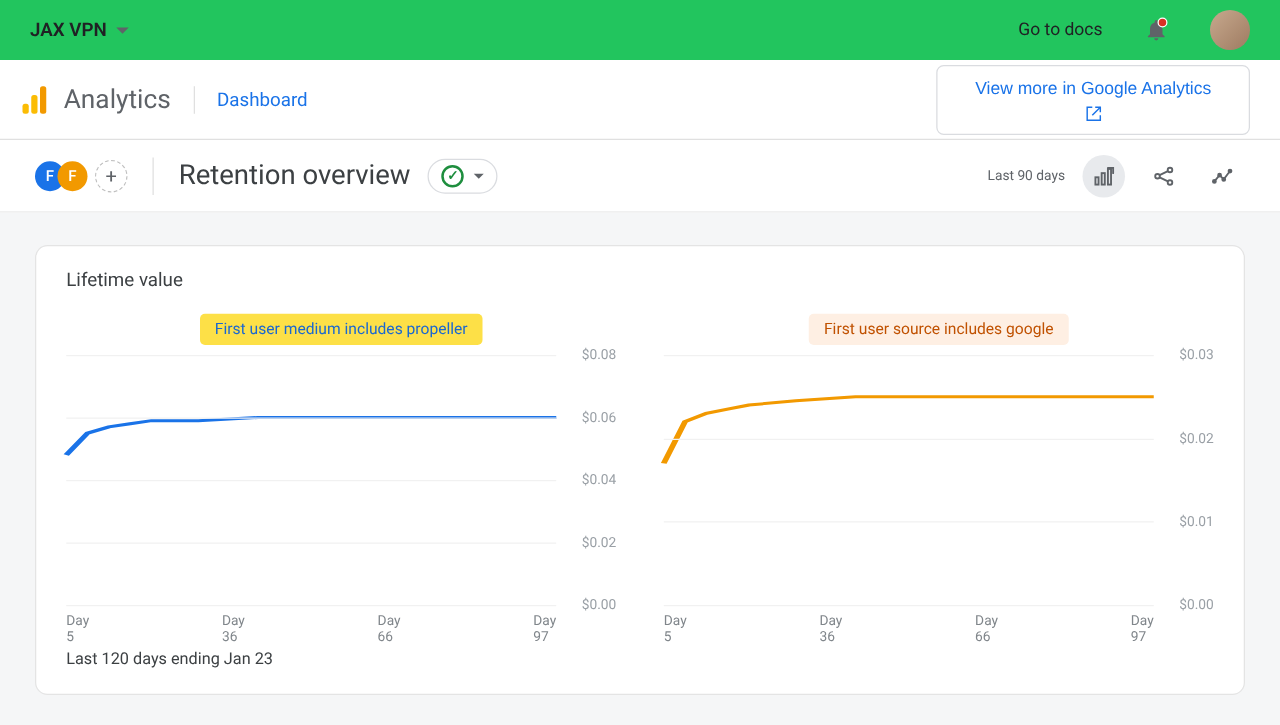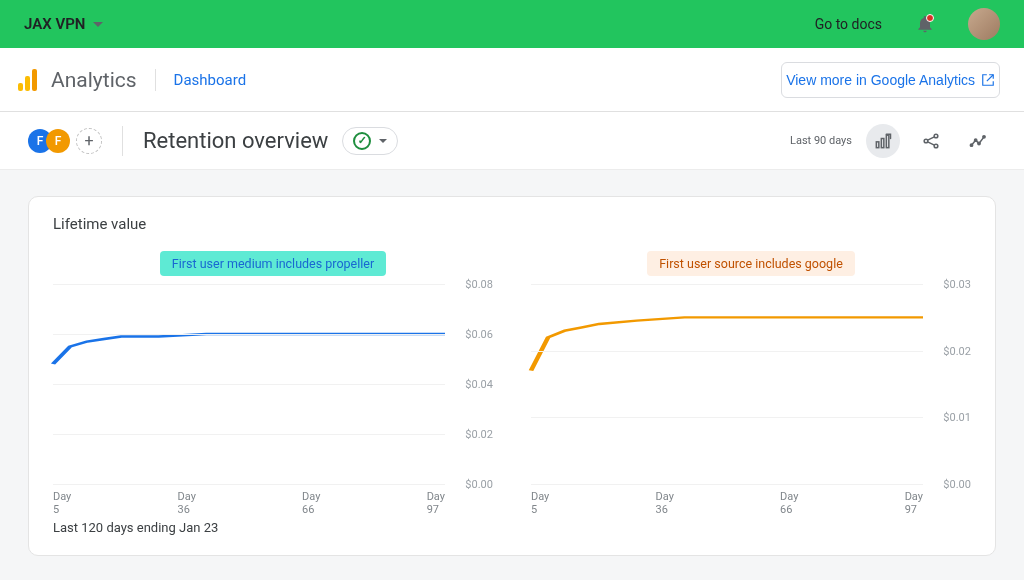--- a/index.html
+++ b/index.html
@@ -52,23 +52,24 @@
   .analytics-word { font-size: 21px; color: #5f6368; font-weight: 400; }
   .divider-v { width:1px; height:22px; background:#e0e0e0; margin:0 4px; }
   .dashboard-word { font-size: 15px; color:#1a73e8; }
   .view-more-btn {
     border: 1px solid #dadce0;
     border-radius: 6px;
     background: #fff;
     color: #1a73e8;
     font-size: 14px;
     font-weight: 500;
-    padding: 9px 4px;
+    padding: 9px 30px;
     display: flex; align-items: center; gap:6px;
     cursor: pointer;
+    flex-direction: column;
   }
   .ext-icon { width:14px;height:14px;fill:none;stroke:#1a73e8;stroke-width:2; }
   .subheader {
     height: 58px;
     background: #fff;
     display: flex;
     align-items: center;
     padding: 0 28px;
     justify-content: space-between;
     border-bottom: 1px solid #ececec;
@@ -101,21 +102,21 @@
   .iconbtn svg { width:20px;height:20px;fill:none;stroke:#5f6368;stroke-width:1.8; }
   .main { padding: 26px 28px; }
   .card {
     background:#fff;border:1px solid #e4e4e4;border-radius:10px;
     padding:18px 24px 20px;
   }
   .card-title { font-size:15px;color:#3c4043;font-weight:400;margin-bottom:18px; }
   .charts-row { display:flex;gap:38px; }
   .chart-col { flex:1;display:flex;flex-direction:column;align-items:stretch; }
   .chart-chip { align-self:center;font-size:12.5px;padding:5px 12px;border-radius:4px;margin-bottom:8px; }
-  .chip-blue-bg { background:#5eead4;color:#1967d2; }
+  .chip-blue-bg { background:#fde047;color:#1967d2; }
   .chip-orange-bg { background:#feefe3;color:#c05100; }
   .chart-area { position:relative;height:200px; }
   .y-tick { position:absolute;right:0;font-size:11px;color:#9aa0a6;transform:translateY(-50%); }
   .grid-line { position:absolute;left:0;right:48px;height:1px;background:#f1f1f1; }
   .plot { position:absolute;left:0;right:48px;top:0;bottom:0; }
   .x-axis { display:flex;justify-content:space-between;margin-top:6px;margin-right:48px;font-size:11px;color:#80868b;line-height:1.2; }
   .x-tick { text-align:left; }
   .footer-note { font-size:13px;color:#3c4043;margin-top:4px; }
 </style>
 </head>

